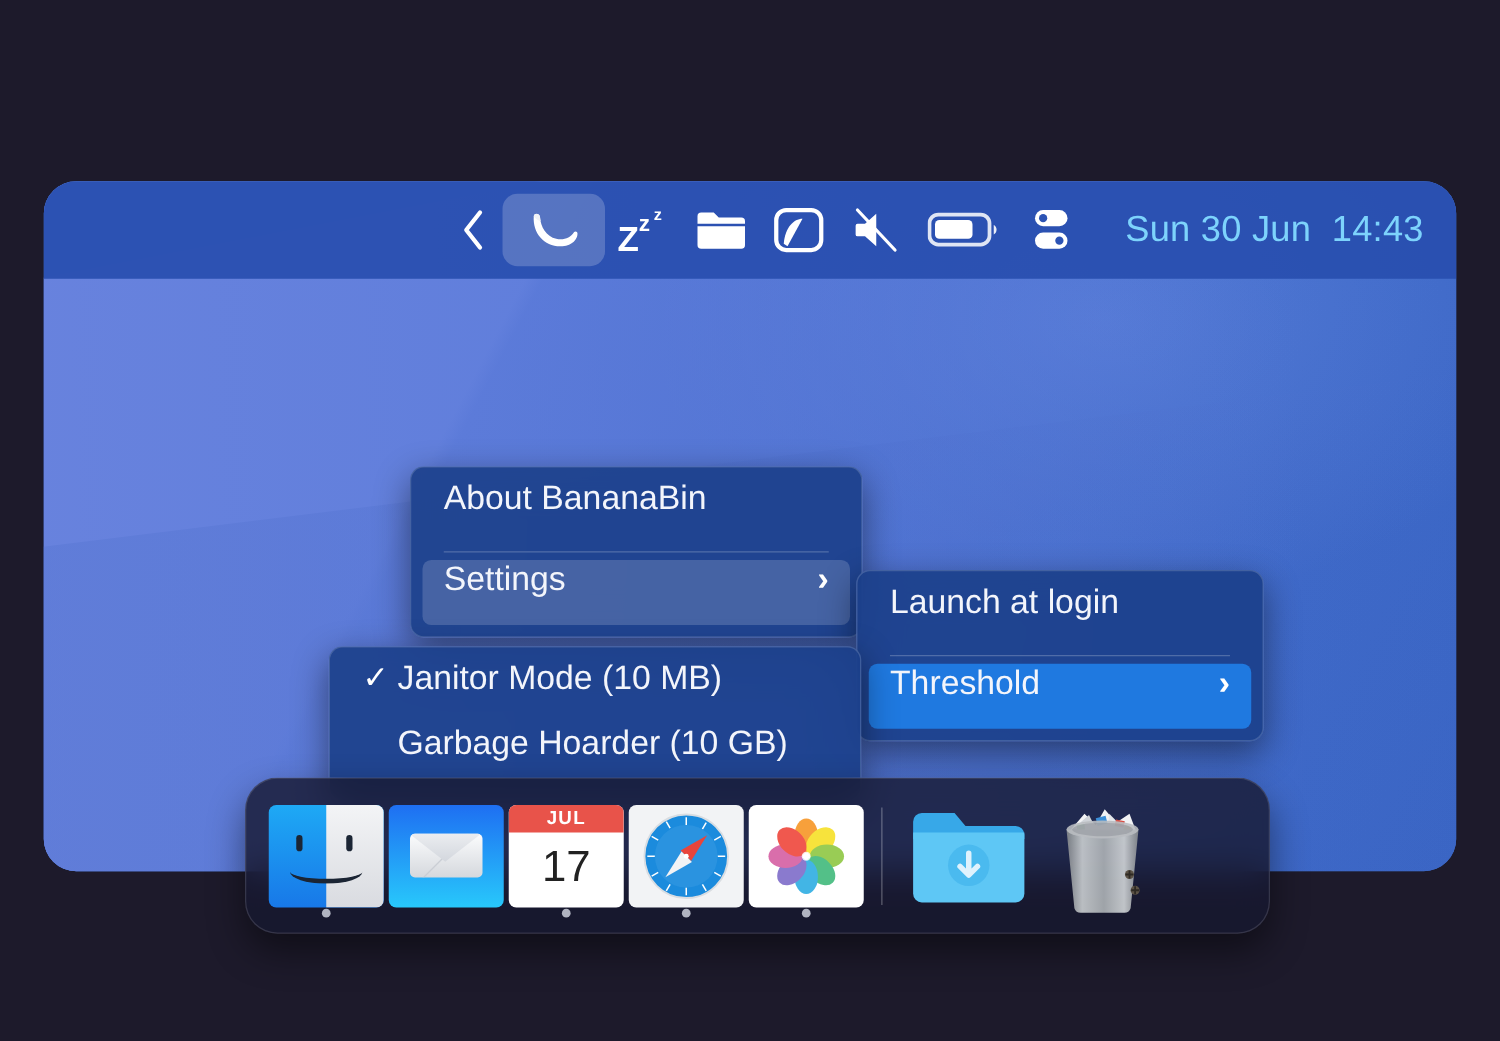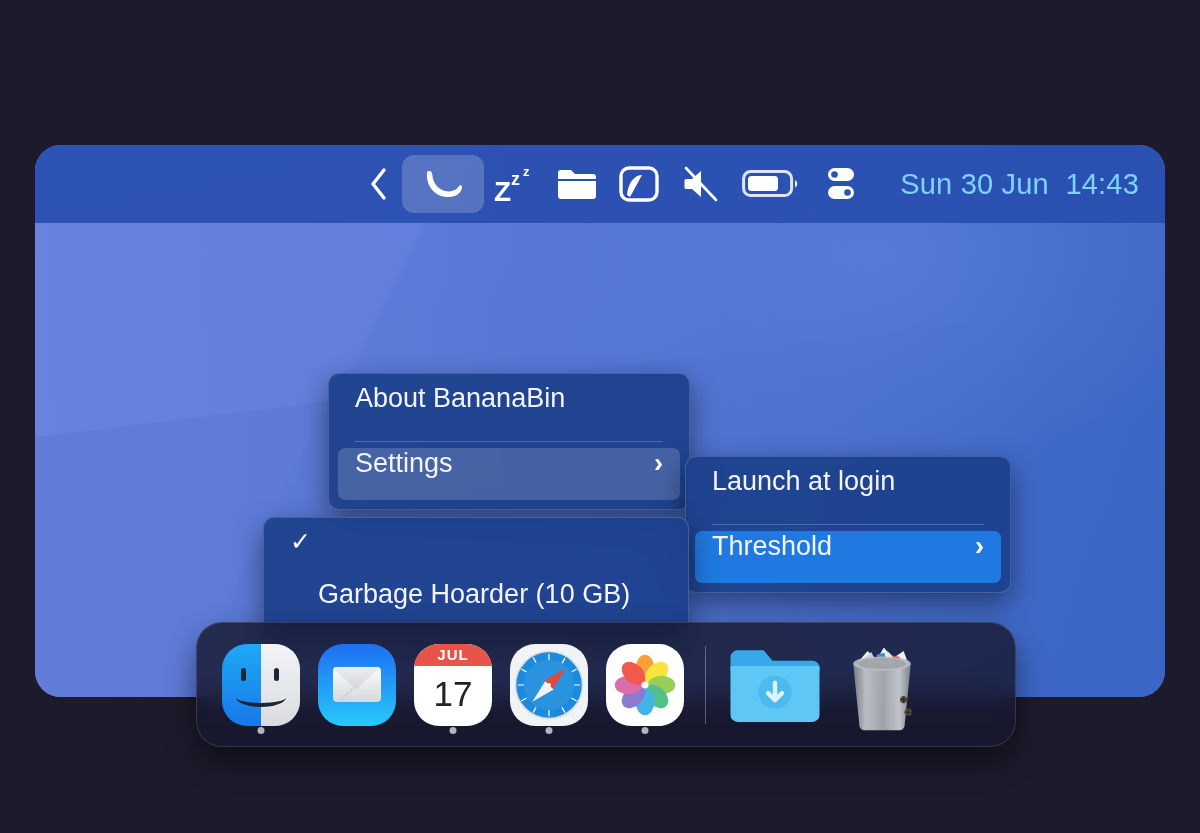--- a/index.html
+++ b/index.html
@@ -112,21 +112,21 @@
     display:flex; align-items:center;
     padding: 0 16px;
     box-shadow: 0 14px 30px rgba(0,0,0,.45);
     backdrop-filter: blur(14px);
   }
   .dock-item {
     position: relative;
     width: 96px; height: 100%;
     display:flex; flex-direction:column; align-items:center; justify-content:center;
   }
-  .dock-icon { width: 78px; height: 82px; border-radius: 25px; overflow:hidden; position:relative; }
+  .dock-icon { width: 92px; height: 82px; border-radius: 6px; overflow:hidden; position:relative; }
   .dock-icon.plain { border-radius: 0; overflow:visible; }
   .dot {
     position:absolute; bottom: 12px; left:50%; transform: translateX(-50%);
     width: 7px; height:7px; border-radius:50%;
     background: rgba(220,224,235,.78);
   }
   .dock-sep {
     width:1px; height: 78px; background: rgba(255,255,255,.30);
     margin: 0 12px;
   }
@@ -258,20 +258,21 @@
       <div class="sep"></div>
       <div class="mi selected">
         <span class="label">Threshold</span>
         <span class="chevr">›</span>
       </div>
     </div>
 
     <div class="menu" id="menu-third">
       <div class="mi">
         <span class="check">✓</span>
+        <span class="label">Janitor Mode (10 MB)</span>
       </div>
       <div class="mi">
         <span class="check blank">✓</span>
         <span class="label">Garbage Hoarder (10 GB)</span>
       </div>
     </div>
 
   </div>
 
   <div id="dock">

